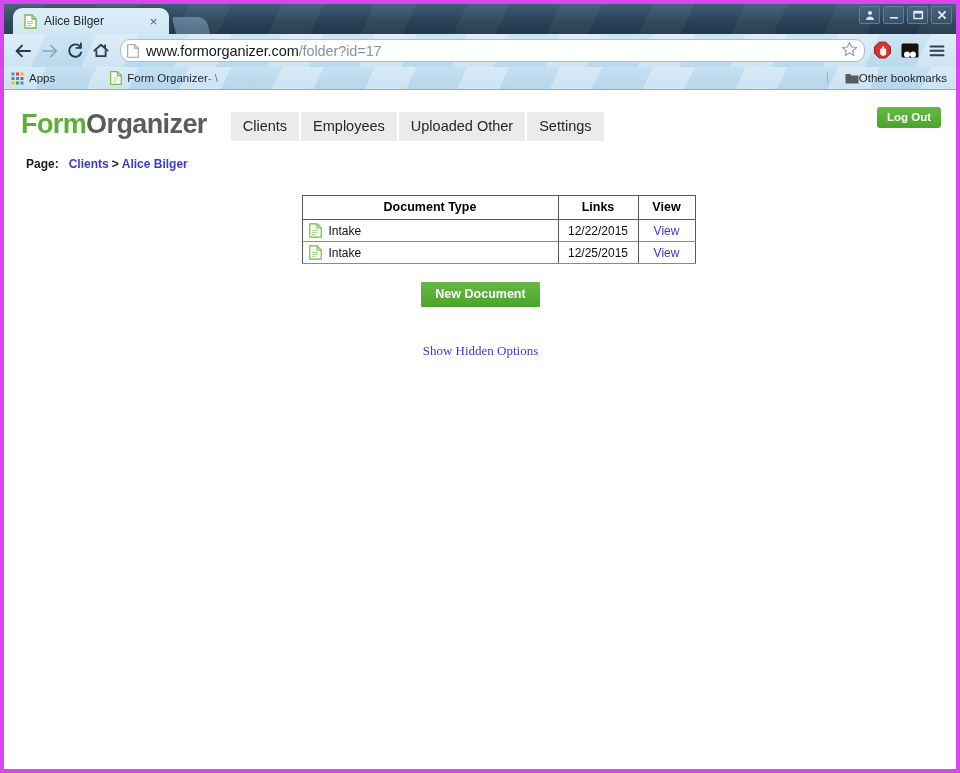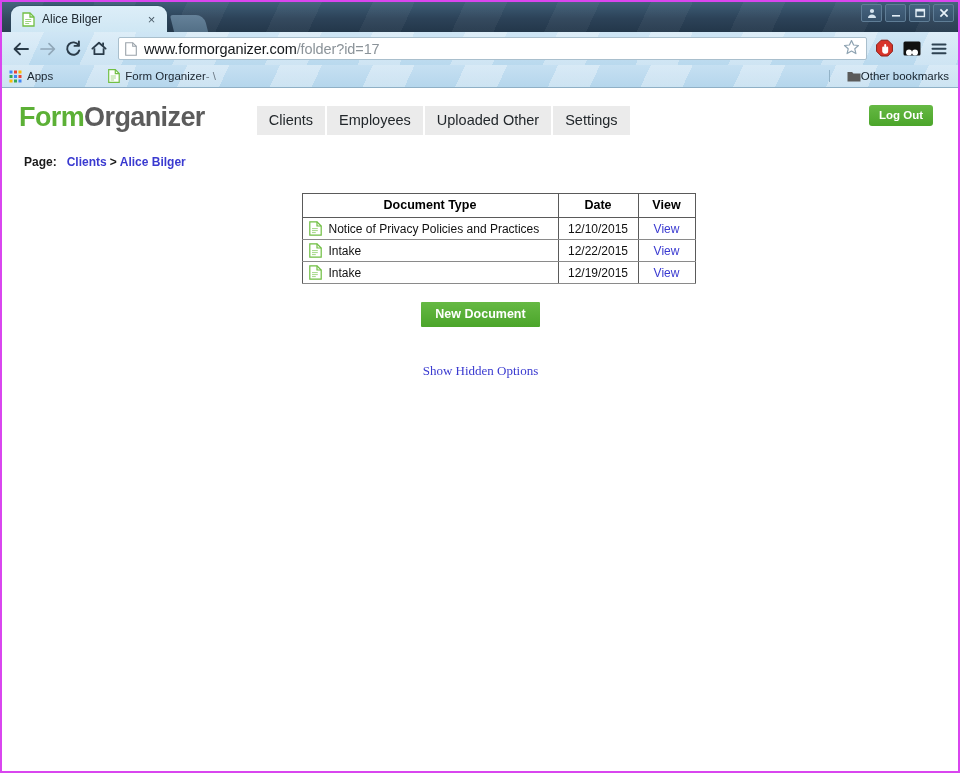--- a/index.html
+++ b/index.html
@@ -16,21 +16,21 @@
   }
 
   
   .window {
     position: absolute;
     left: 0; top: 0;
     width: 960px;
     height: 773px;
     box-sizing: border-box;
     background: #2d4257;
-    border: 2px solid #d946ef;
+    border: 4px solid #d946ef;
     display: flex;
     flex-direction: column;
   }
 
   
   .titlebar {
     position: relative;
     height: 30px;
     box-sizing: border-box;
     background:
@@ -142,21 +142,21 @@
     align-items: center;
     justify-content: center;
     flex: 0 0 auto;
   }
   .omnibox {
     flex: 1 1 auto;
     height: 23px;
     margin: 0 4px 0 6px;
     background: #ffffff;
     border: 1px solid #a9bfcd;
-    border-radius: 2px;
+    border-radius: 10px;
     display: flex;
     align-items: center;
     padding: 0 6px;
     box-sizing: border-box;
     overflow: hidden;
   }
   .omnibox .page-icon { flex: 0 0 auto; margin-right: 7px; display:block; }
   .url {
     font-size: 14.5px;
     white-space: nowrap;
@@ -215,25 +215,24 @@
   .viewport {
     flex: 1 1 auto;
     background: #ffffff;
     position: relative;
     overflow: hidden;
     border-left: 1px solid #ffffff;
   }
 
   .site-header {
     display: flex;
-    align-items: flex-start;
+    align-items: center;
     padding: 14px 0 0 0;
     position: relative;
     height: 40px;
-    gap: 28px;
   }
   .logo {
     font-size: 27px;
     font-weight: bold;
     margin-left: 16px;
     letter-spacing: -0.6px;
     line-height: 31px;
     white-space: nowrap;
   }
   .logo .l-green { color: #5cb036; }
@@ -253,21 +252,21 @@
     color: #22272b;
     font-size: 14.5px;
     text-decoration: none;
     border-right: 2px solid #ffffff;
     line-height: 29px;
   }
   .mainnav a:last-child { border-right: 0; }
 
   .logout {
     position: absolute;
-    right: 25px;
+    right: 15px;
     top: 17px;
     background: #55ad33;
     background: linear-gradient(to bottom, #66b944 0%, #4ba52a 100%);
     color: #ffffff;
     font-size: 11.5px;
     font-weight: bold;
     padding: 4px 10px 5px 10px;
     border-radius: 3px;
     text-decoration: none;
     line-height: 12px;
@@ -504,42 +503,26 @@
 
     <div class="breadcrumb">
       <span class="crumb-label">Page:</span><a href="#">Clients</a><span class="sep">&gt;</span><a href="#">Alice Bilger</a>
     </div>
 
     <div class="doc-table-wrap">
       <table class="doctable">
         <thead>
           <tr>
             <th>Document Type</th>
-            <th>Date</th>
+            <th>Links</th>
             <th>View</th>
           </tr>
         </thead>
         <tbody>
 
-          <tr>
-            <td class="c-type">
-              <span class="type-cell">
-                <svg class="doc-ico" width="13" height="15" viewBox="0 0 13 15">
-                  <path d="M0.8 0.8 h7.2 l4.2 4.2 v9.2 h-11.4 z" fill="#ffffff" stroke="#6fbe42" stroke-width="1.2"></path>
-                  <path d="M8 0.8 v4.2 h4.2" fill="none" stroke="#6fbe42" stroke-width="1.2"></path>
-                  <path d="M3 7.6 h5.8 M3 9.6 h5.8 M3 11.6 h3.8" stroke="#9ed57f" stroke-width="0.95"></path>
-                </svg>
-                <span class="doc-name">Notice of Privacy Policies and Practices</span>
-              </span>
-            </td>
-            <td class="c-date">12/10/2015</td>
-            <td class="c-links">
-              <a href="#">View</a>
-            </td>
-          </tr>
 
           <tr>
             <td class="c-type">
               <span class="type-cell">
                 <svg class="doc-ico" width="13" height="15" viewBox="0 0 13 15">
                   <path d="M0.8 0.8 h7.2 l4.2 4.2 v9.2 h-11.4 z" fill="#ffffff" stroke="#6fbe42" stroke-width="1.2"></path>
                   <path d="M8 0.8 v4.2 h4.2" fill="none" stroke="#6fbe42" stroke-width="1.2"></path>
                   <path d="M3 7.6 h5.8 M3 9.6 h5.8 M3 11.6 h3.8" stroke="#9ed57f" stroke-width="0.95"></path>
                 </svg>
                 <span class="doc-name">Intake</span>
@@ -555,21 +538,21 @@
             <td class="c-type">
               <span class="type-cell">
                 <svg class="doc-ico" width="13" height="15" viewBox="0 0 13 15">
                   <path d="M0.8 0.8 h7.2 l4.2 4.2 v9.2 h-11.4 z" fill="#ffffff" stroke="#6fbe42" stroke-width="1.2"></path>
                   <path d="M8 0.8 v4.2 h4.2" fill="none" stroke="#6fbe42" stroke-width="1.2"></path>
                   <path d="M3 7.6 h5.8 M3 9.6 h5.8 M3 11.6 h3.8" stroke="#9ed57f" stroke-width="0.95"></path>
                 </svg>
                 <span class="doc-name">Intake</span>
               </span>
             </td>
-            <td class="c-date">12/19/2015</td>
+            <td class="c-date">12/25/2015</td>
             <td class="c-links">
               <a href="#">View</a>
             </td>
           </tr>
 
         </tbody>
       </table>
     </div>
 
     <div class="newdoc-wrap">

